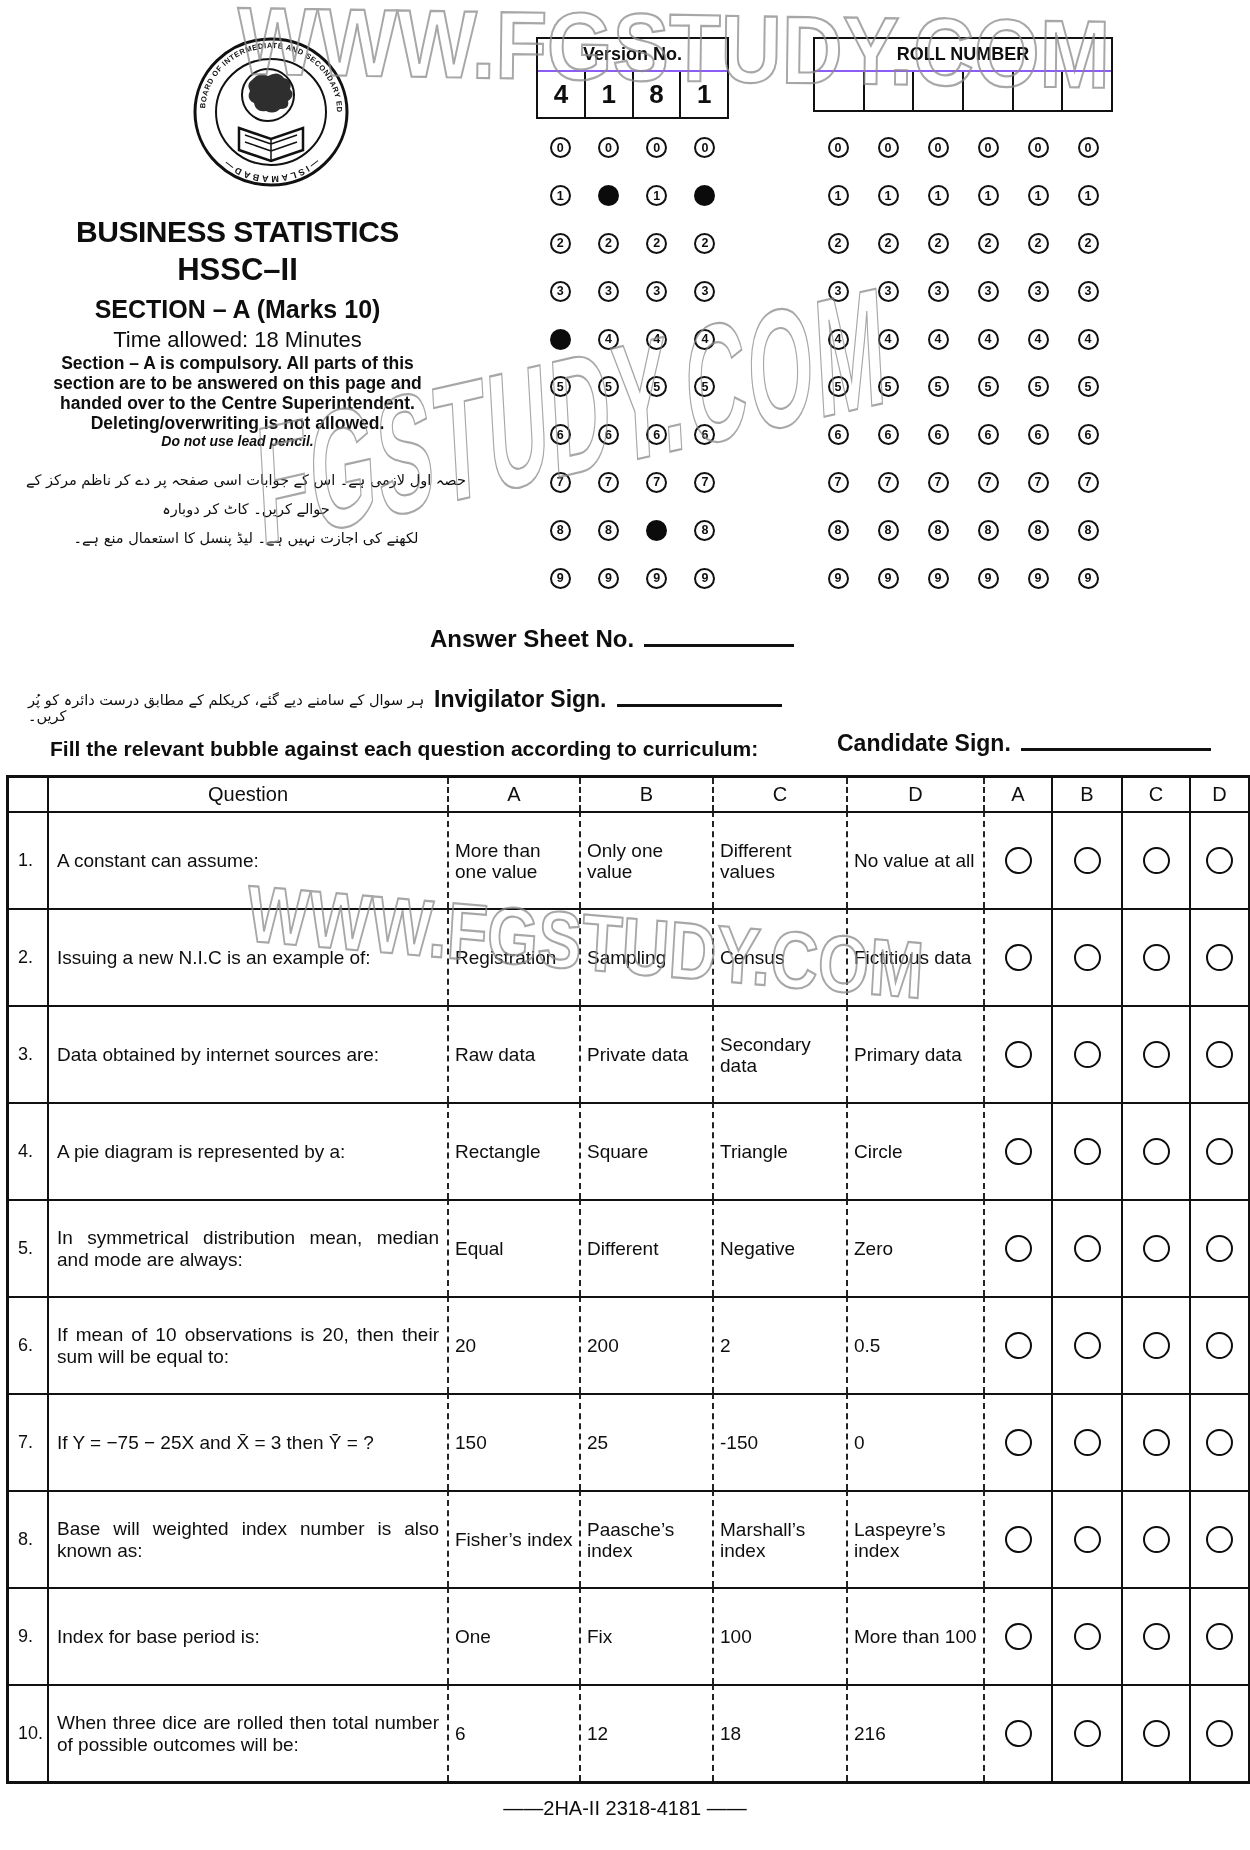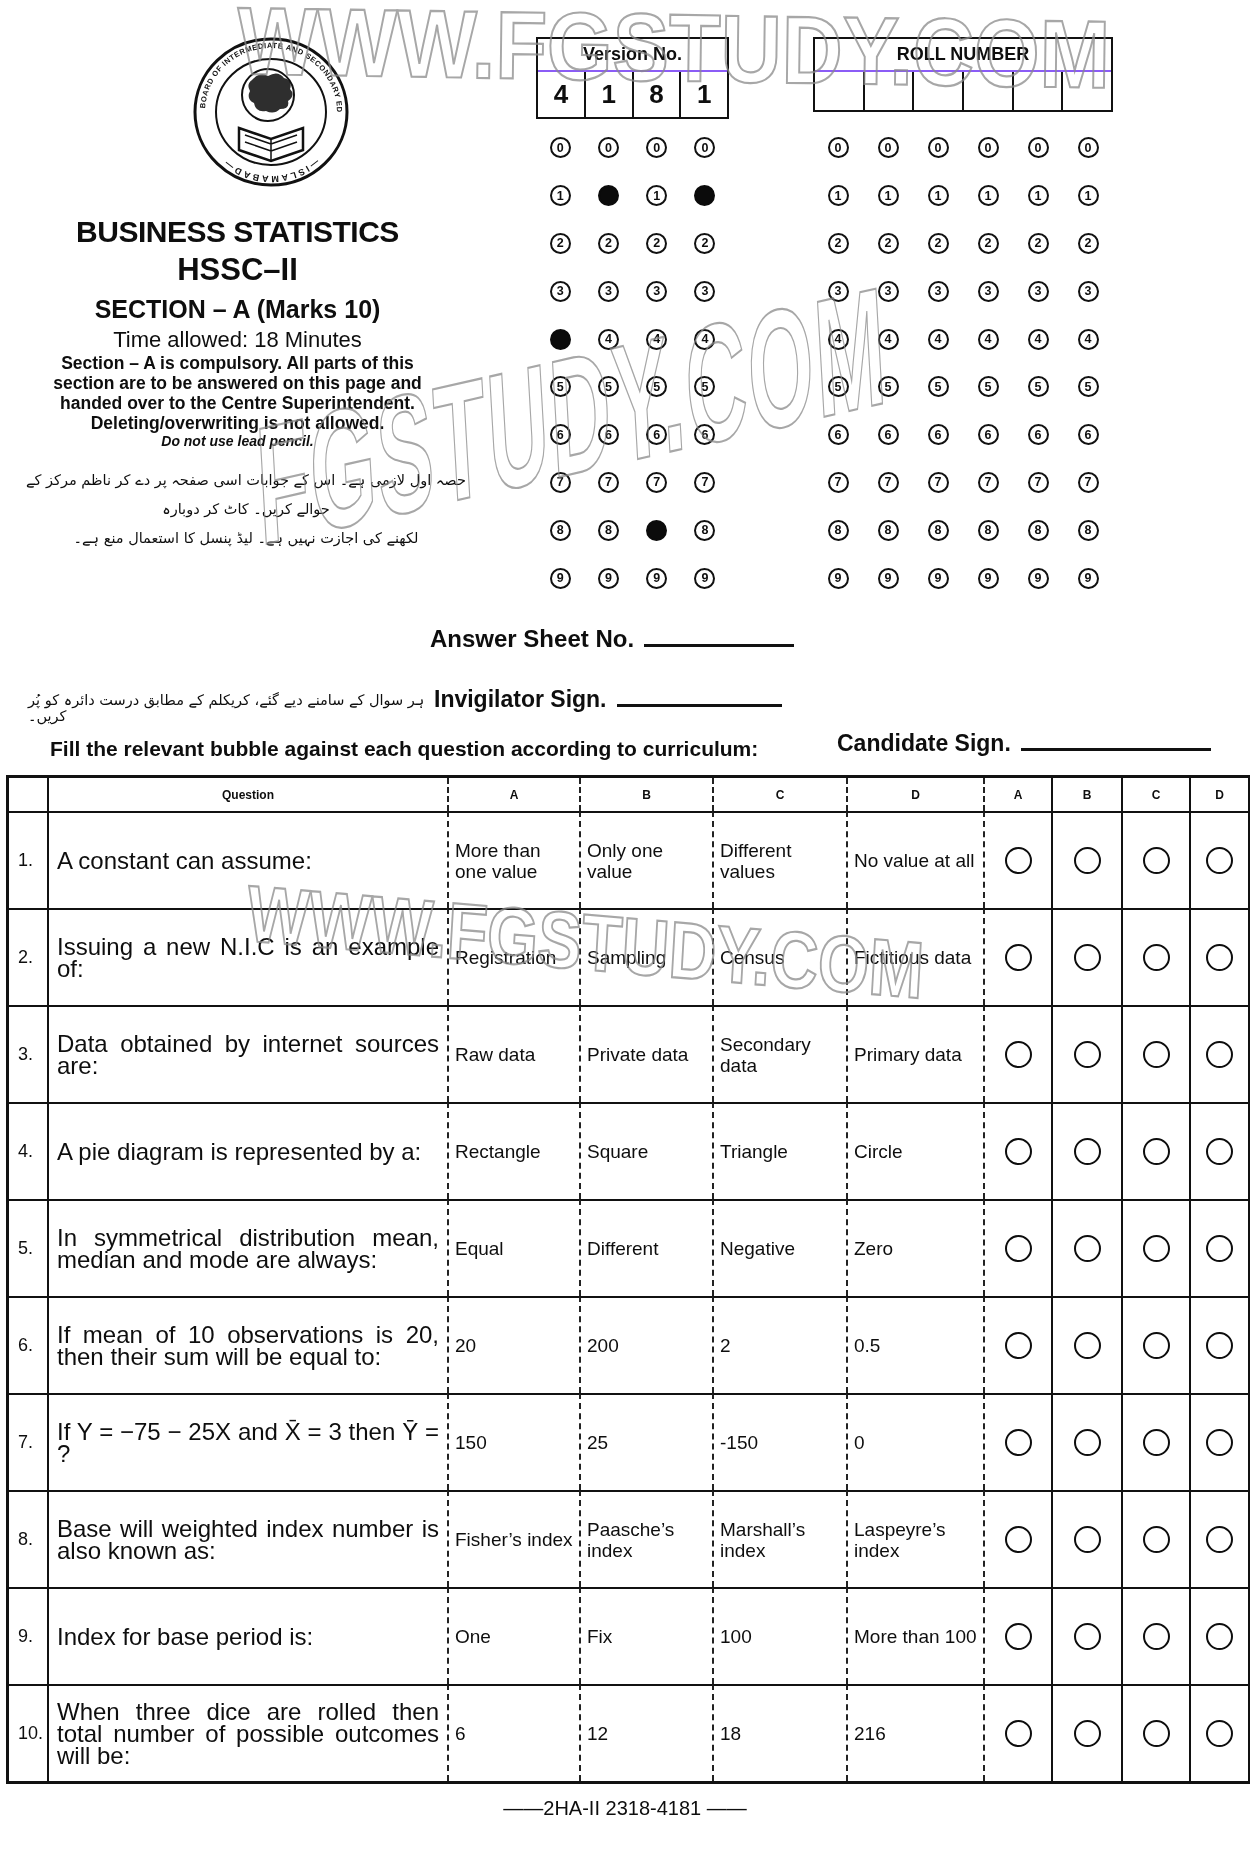--- a/index.html
+++ b/index.html
@@ -50,27 +50,27 @@
   #invig-urdu{position:absolute;left:28px;top:692px;width:400px;font-size:14.5px;text-align:left;}
   #invig{left:434px;top:686px;font-size:23px;}
   #fillnote{position:absolute;left:50px;top:737px;font-size:21px;font-weight:bold;}
   #cand{left:837px;top:730px;font-size:23px;}
   
   #mcq-table{position:absolute;left:6px;top:775px;width:1245px;display:grid;
              grid-template-columns:38px 400px 132px 133px 134px 137px 68px 70px 68px 59px;
              grid-template-rows:33px repeat(10,97px);
              border:3px solid #111;box-sizing:border-box;background:transparent;}
   .cell{display:flex;align-items:center;box-sizing:border-box;min-width:0;}
-  .cell.h{justify-content:center;font-weight:bold;font-size:12px;}
+  .cell.h{justify-content:center;font-weight:normal;font-size:20px;}
   .cell.rt{border-top:2.5px solid #111;}
   .c-q{border-left:2px solid #111;}
   .c-a,.c-b,.c-c,.c-d,.c-ba{border-left:2px dashed #222;}
   .c-bb,.c-bc,.c-bd{border-left:2px solid #111;}
   .c-num{justify-content:flex-start;padding-left:9px;font-size:18px;}
-  .cell.c-q:not(.h){padding:0 8px;font-size:24px;}
+  .cell.c-q:not(.h){padding:0 8px;font-size:19px;}
   .cell.c-q span{display:block;width:100%;text-align:justify;line-height:22px;}
   .cell.c-a:not(.h),.cell.c-b:not(.h),.cell.c-c:not(.h),.cell.c-d:not(.h)
       {padding:0 4px 0 6px;font-size:19px;line-height:21px;}
   .ansbub{width:27px;height:27px;border:2.5px solid #0d0d0d;border-radius:50%;box-sizing:border-box;margin:0 auto;}
   .c-ba,.c-bb,.c-bc,.c-bd{justify-content:center;}
   
   #footer{position:absolute;left:0;top:1797px;width:1250px;text-align:center;font-size:20px;}
 </style>
 </head>
 <body>

